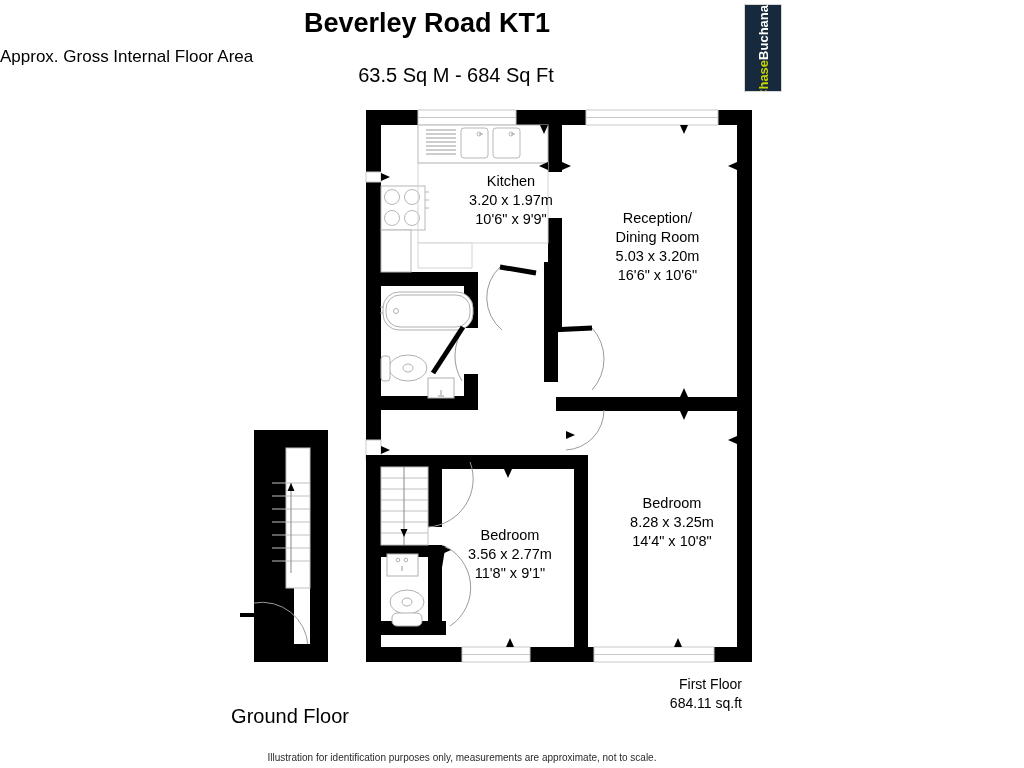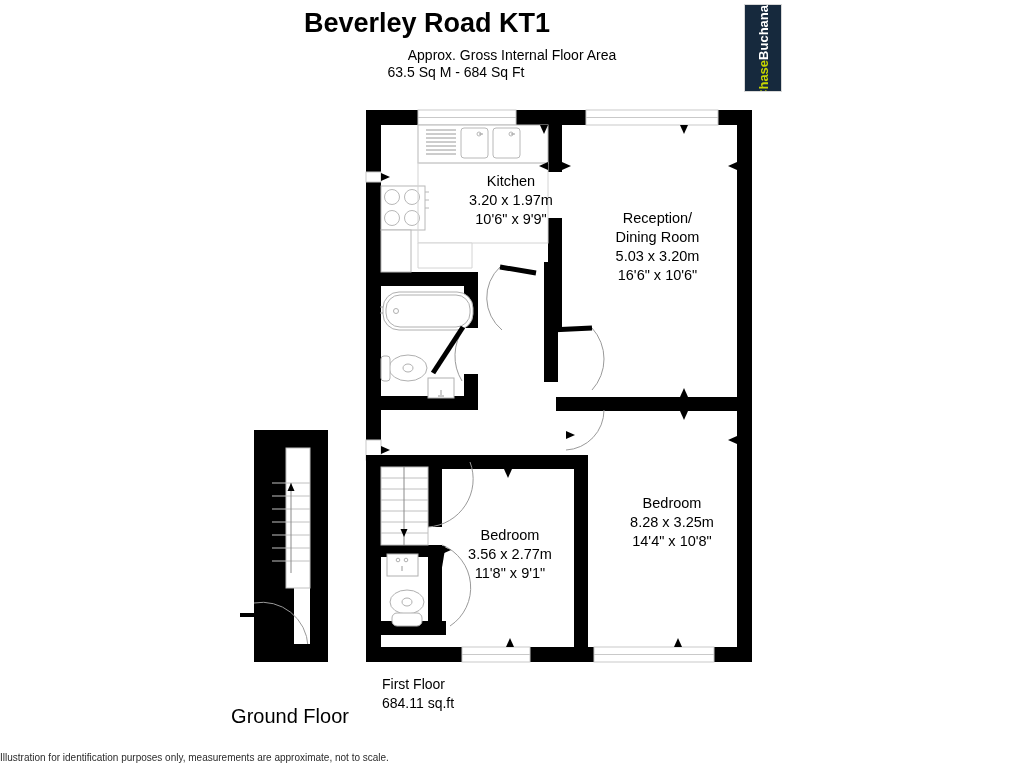--- a/index.html
+++ b/index.html
@@ -29,30 +29,30 @@
     width: 854px;
     text-align: center;
     font-size: 27px;
     font-weight: bold;
     letter-spacing: 0px;
   }
   #area-caption {
     position: absolute;
     left: 0; top: 47px;
     width: 1024px;
-    text-align: center;
-    font-size: 14px;
+    text-align: left;
+    font-size: 17px;
     font-weight: normal;
   }
   #area-value {
     position: absolute;
     left: 0; top: 64px;
     width: 912px;
     text-align: center;
-    font-size: 14px;
+    font-size: 20px;
   }
 
   
   #agent-logo {
     position: absolute;
     left: 744px; top: 4px;
     width: 36px; height: 86px;
     background: #16293d;
     border: 1px solid #d8d8d8;
     overflow: hidden;
@@ -82,28 +82,29 @@
     position: absolute;
     left: 200px; top: 705px;
     width: 180px;
     text-align: center;
     font-size: 20px;
   }
   #first-floor-block {
     position: absolute;
     left: 382px; top: 675px;
     width: 360px;
-    text-align: left;
+    text-align: right;
     font-size: 14px;
     line-height: 19px;
   }
   #disclaimer {
     position: absolute;
     left: 0; top: 752px;
     width: 924px;
+    text-align: center;
     font-size: 10px;
     color: #2b2b2b;
   }
 
   
   .room-label {
     position: absolute;
     text-align: center;
     font-size: 14.5px;
     line-height: 19px;

